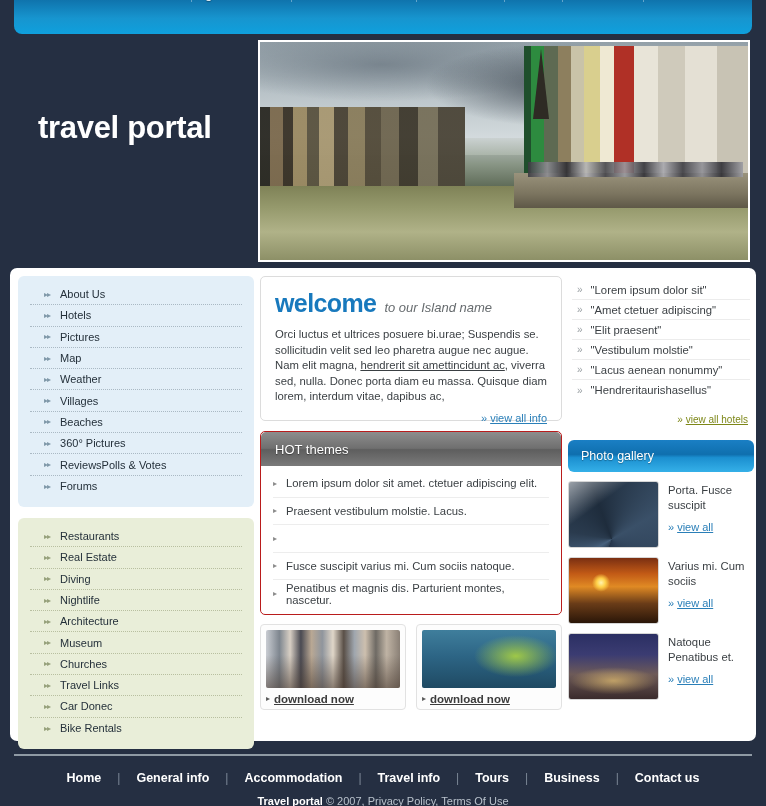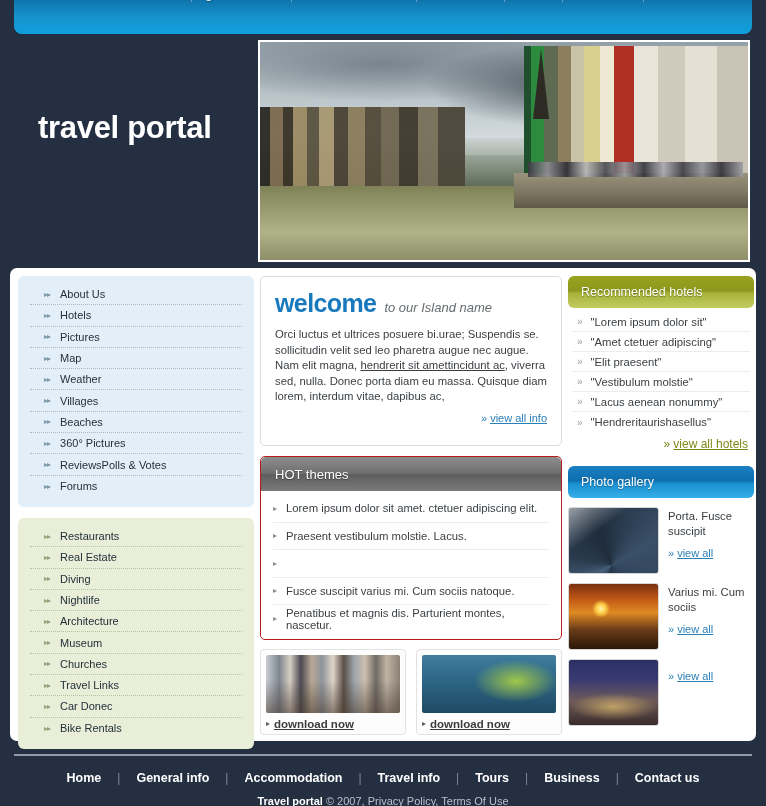--- a/index.html
+++ b/index.html
@@ -180,21 +180,21 @@
     font-size: 11px;
   }
 
   
   .center { width: 302px; flex: 0 0 302px; }
 
   .welcome-box {
     border: 1px solid #dcdcdc;
     border-radius: 5px;
     padding: 12px 14px 10px 14px;
-    height: 170px;
+    height: 145px;
   }
   .welcome-head {
     display: flex;
     align-items: baseline;
     gap: 8px;
   }
   .welcome-big {
     color: #1879bd;
     font-size: 25px;
     font-weight: bold;
@@ -333,22 +333,22 @@
     align-items: center;
     height: 20px;
     border-bottom: 1px solid #ececec;
     cursor: pointer;
   }
   .hotel-item:last-child { border-bottom: none; }
   .hotel-chev { color: #9aa0a4; font-size: 10px; margin: 0 8px 0 5px; }
   .hotel-text { color: #3a3f43; font-size: 11.3px; }
   .hotels-more {
     text-align: right;
-    margin: 5px 6px 0 0;
-    font-size: 12px;
+    margin: 14px 6px 0 0;
+    font-size: 10px;
   }
   .olive-link {
     color: #7d8718;
     text-decoration: underline;
     cursor: pointer;
   }
   .olive-chev { color: #7d8718; margin-right: 3px; }
 
   .gallery { margin-top: 15px; }
   .gal-item {
@@ -606,21 +606,20 @@
           <span class="dl-link">download now</span>
         </div>
       </div>
     </div>
 
   </div>
 
   <div class="right">
 
     <div>
-      <div class="box-header olive">Recommended hotels</div>
       <div class="hotel-list">
         <div class="hotel-item">
           <span class="hotel-chev">»</span>
           <span class="hotel-text">"Lorem ipsum dolor sit"</span>
         </div>
         <div class="hotel-item">
           <span class="hotel-chev">»</span>
           <span class="hotel-text">"Amet ctetuer adipiscing"</span>
         </div>
         <div class="hotel-item">
@@ -664,20 +663,21 @@
           <div class="gal-title">Varius mi. Cum sociis</div>
           <div class="gal-link-row">
             <span class="view-chev">»</span><span class="view-link">view all</span>
           </div>
         </div>
       </div>
 
       <div class="gal-item">
         <div class="gal-thumb night"></div>
         <div class="gal-meta">
+          <div class="gal-title">Natoque Penatibus et.</div>
           <div class="gal-link-row">
             <span class="view-chev">»</span><span class="view-link">view all</span>
           </div>
         </div>
       </div>
     </div>
 
   </div>
 </div>
 

